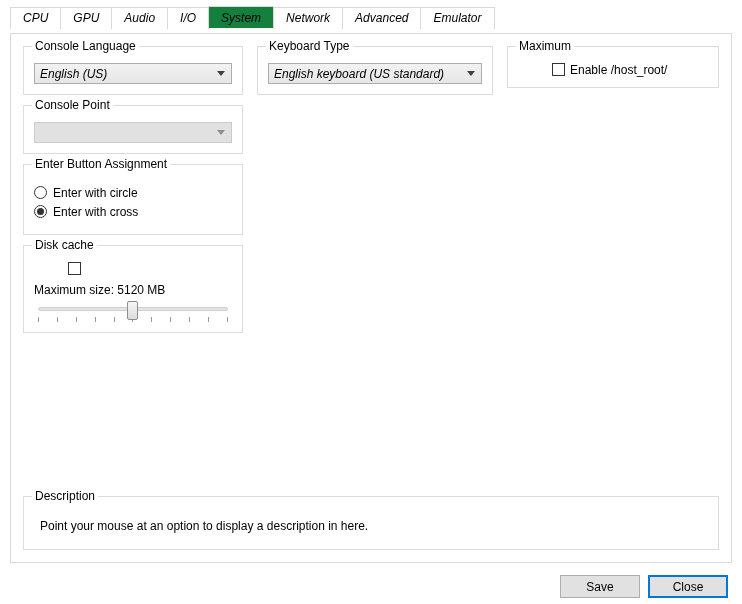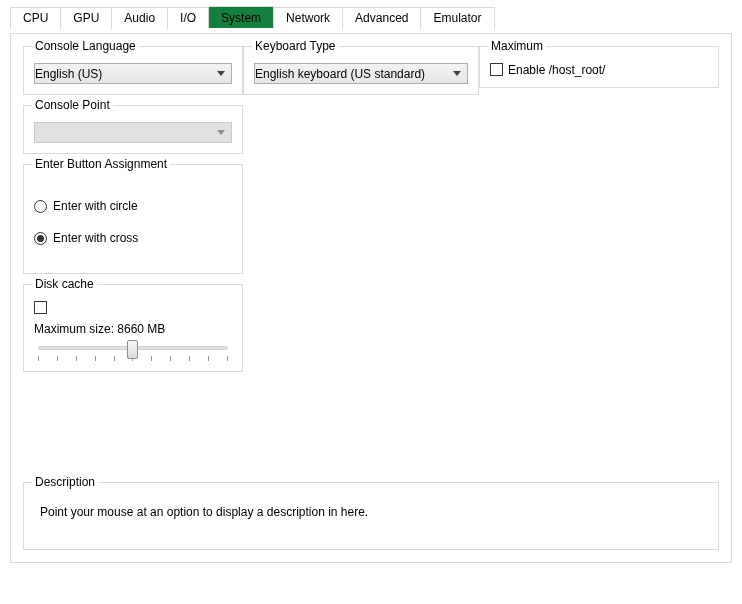--- a/index.html
+++ b/index.html
@@ -25,20 +25,21 @@
   .tab {
     padding: 3px 12px 0 12px;
     border: 1px solid #d9d9d9;
     border-bottom: none;
     background: #ffffff;
     margin-right: -1px;
     position: relative;
     top: 1px;
     color: #000;
     cursor: default;
+    font-style: italic;
   }
   .tab.active {
     background: #15803d;
     border-color: #d9d9d9;
     top: 0;
     padding-top: 4px;
     z-index: 3;
   }
   .tab.active::after {
     content: "";
@@ -50,20 +51,21 @@
   .panel {
     position: absolute;
     left: 10px; top: 27px;
     width: 722px; height: 530px;
     border: 1px solid #d9d9d9;
     background: #ffffff;
   }
 
   .cols {
     display: flex;
+    gap: 14px;
     padding: 12px 12px 0 12px;
     align-items: flex-start;
   }
   .col { display: flex; flex-direction: column; gap: 10px; }
   .col-left  { width: 220px; }
   .col-mid   { width: 236px; }
   .col-right { flex: 1; }
 
   
   .group {
@@ -79,47 +81,49 @@
     color: #000;
   }
 
   
   .dropdown {
     width: 100%; height: 21px;
     border: 1px solid #adadad;
     background: linear-gradient(#f2f2f2, #e6e6e6);
     display: flex; align-items: center;
     position: relative;
+    padding-left: 5px;
     font-size: 12px;
+    font-style: italic;
   }
   .dropdown.disabled {
     background: #e1e1e1;
     border-color: #cbcbcb;
     color: #6d6d6d;
   }
   .dropdown .dd-arrow {
     position: absolute; right: 2px; top: 1px; bottom: 1px; width: 17px;
     display: flex; align-items: center; justify-content: center;
   }
   .dd-arrow svg { width: 8px; height: 5px; }
 
   
-  .radio-row { display: flex; align-items: center; gap: 6px; margin: 18px 0; }
+  .radio-row { display: flex; gap: 6px; margin: 5px 0; }
   .radio {
     width: 13px; height: 13px; border-radius: 50%;
     border: 1px solid #333; background: #fff;
     display: inline-flex; align-items: center; justify-content: center;
   }
   .radio.checked::after {
     content: ""; width: 7px; height: 7px; border-radius: 50%;
     background: #333;
   }
 
   
-  .check-row { display: flex; gap: 5px; }
+  .check-row { display: flex; gap: 5px; margin-left: 34px; }
   .checkbox {
     width: 13px; height: 13px;
     border: 1px solid #333; background: #fff;
     display: inline-block;
   }
 
   
   .slider-wrap { margin-top: 10px; }
   .slider-track {
     position: relative; height: 4px; background: #e3e3e3;
@@ -133,21 +137,21 @@
   .slider-ticks {
     display: flex; justify-content: space-between;
     margin: 6px 4px 0 4px;
   }
   .tick { width: 1px; height: 5px; background: #9a9a9a; }
 
   
   .description-group {
     position: absolute;
     left: 12px; right: 12px; bottom: 12px;
-    height: 68px;
+    height: 54px;
     padding-left: 16px;
   }
   .description-group .desc-text {
     margin-top: 6px;
     color: #000;
   }
 
   
   .footer {
     position: absolute;
@@ -222,21 +226,21 @@
             <span class="radio checked"></span>
             <span>Enter with cross</span>
           </div>
         </div>
 
         <div class="group">
           <span class="group-title">Disk cache</span>
           <div class="check-row">
             <span class="checkbox"></span>
           </div>
-          <div style="margin-top:8px;">Maximum size: 8660 MB</div>
+          <div style="margin-top:8px;">Maximum size: 5120 MB</div>
           <div class="slider-wrap">
             <div class="slider-track">
               <div class="slider-thumb" id="slider-thumb" style="left: calc(50% - 6px);"></div>
             </div>
             <div class="slider-ticks">
               <span class="tick"></span>
                 <span class="tick"></span>
                 <span class="tick"></span>
                 <span class="tick"></span>
                 <span class="tick"></span>
@@ -277,14 +281,22 @@
       </div>
 
     </div>
 
     <div class="group description-group">
       <span class="group-title">Description</span>
       <div class="desc-text">Point your mouse at an option to display a description in here.</div>
     </div>
   </div>
 
+  <div class="footer">
+    <div class="btn">
+      <span>Save</span>
+    </div>
+    <div class="btn default">
+      <span>Close</span>
+    </div>
+  </div>
 
 </div>
 
 </body></html>

